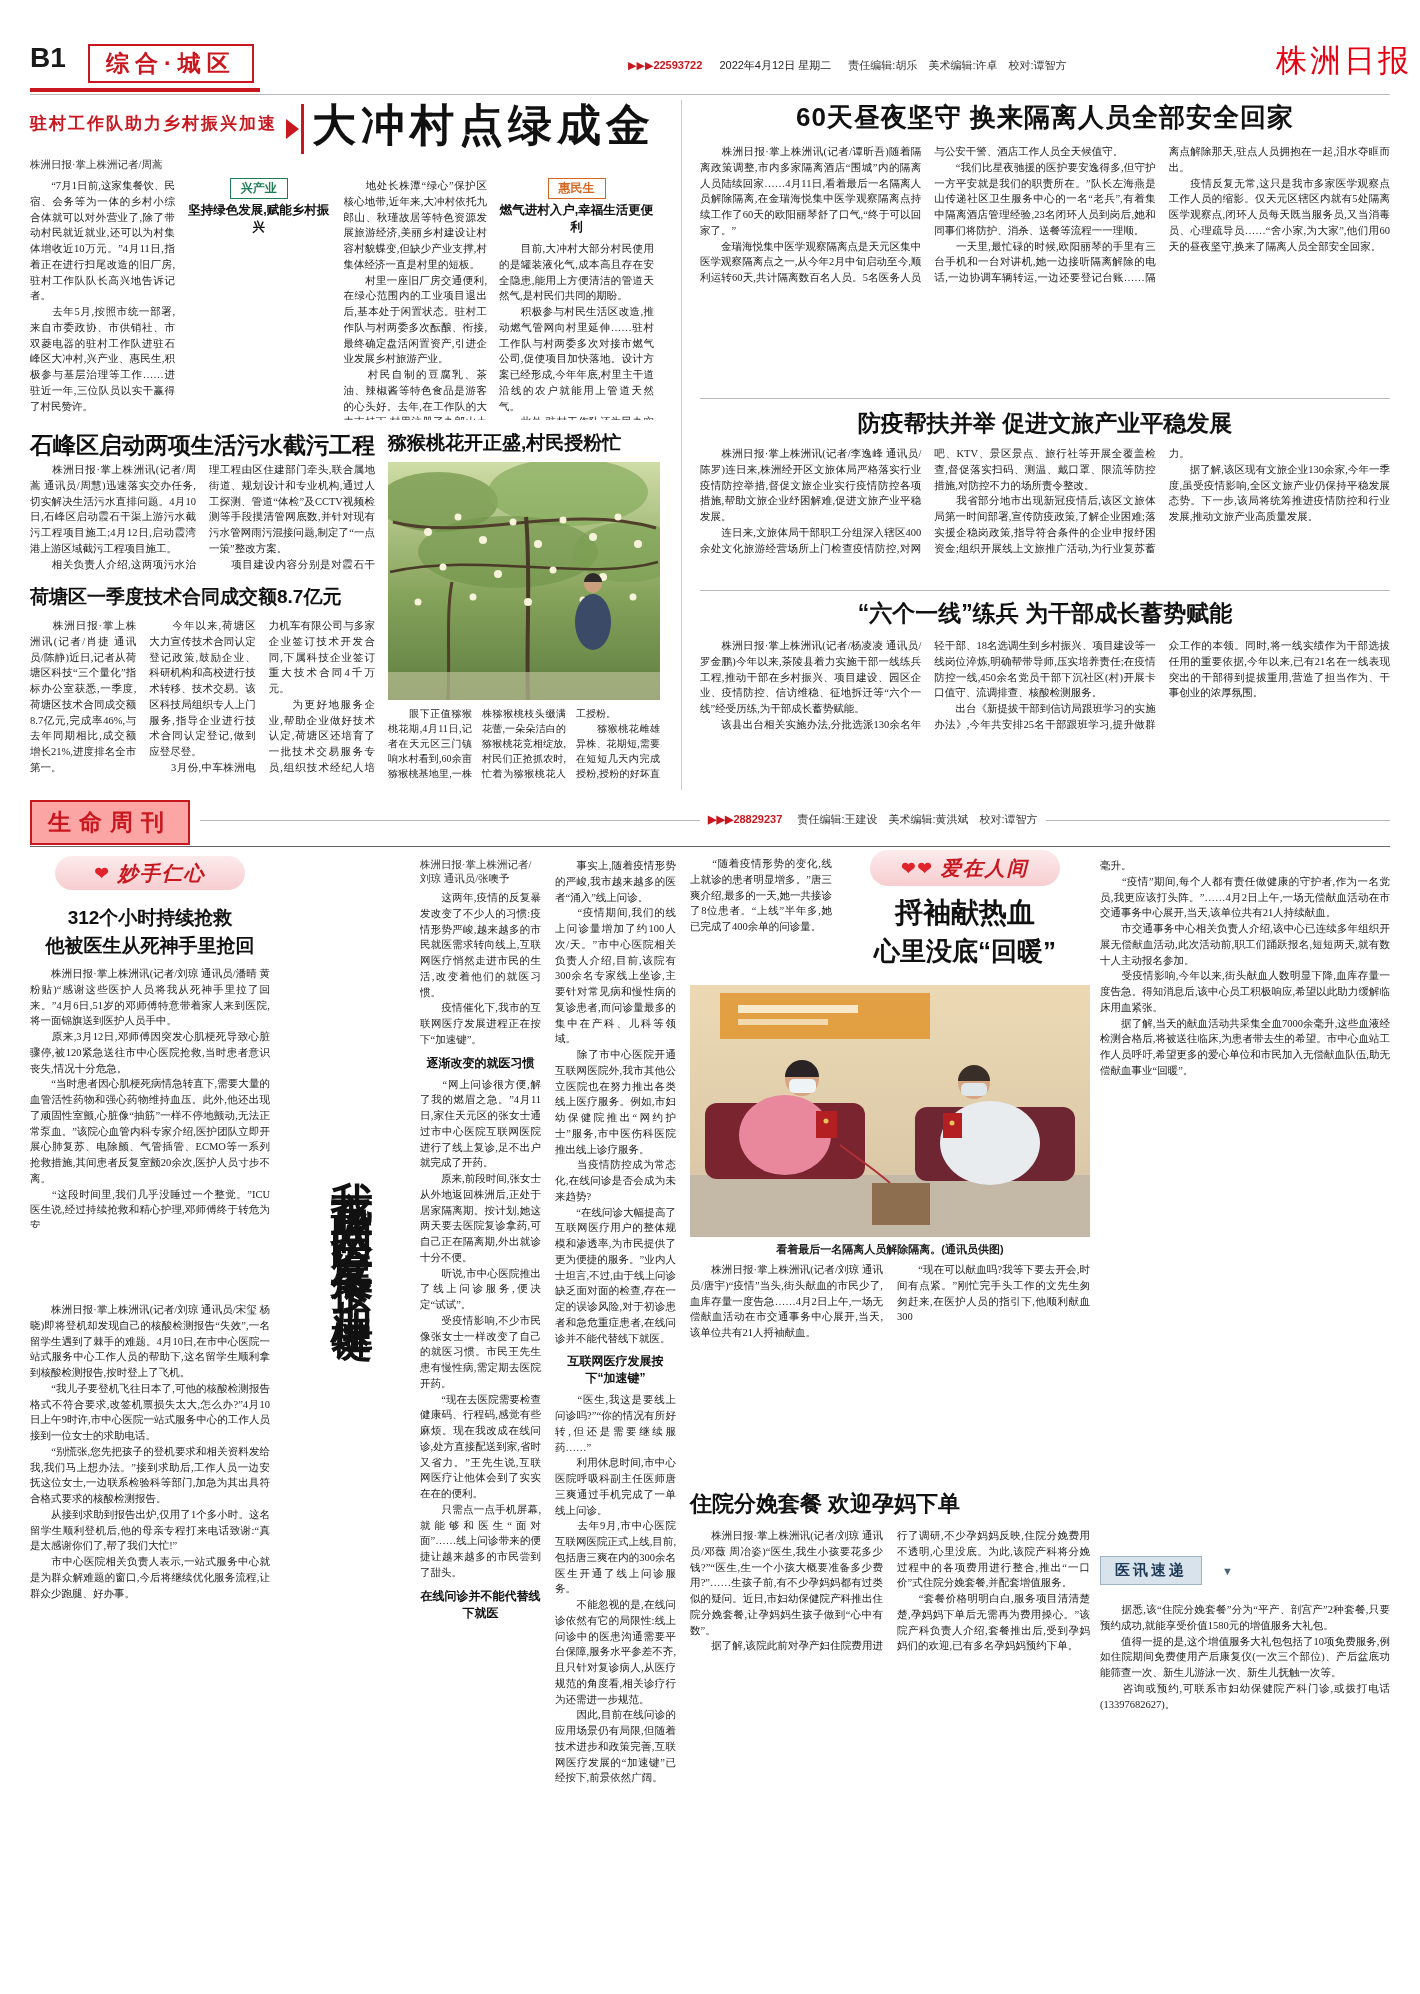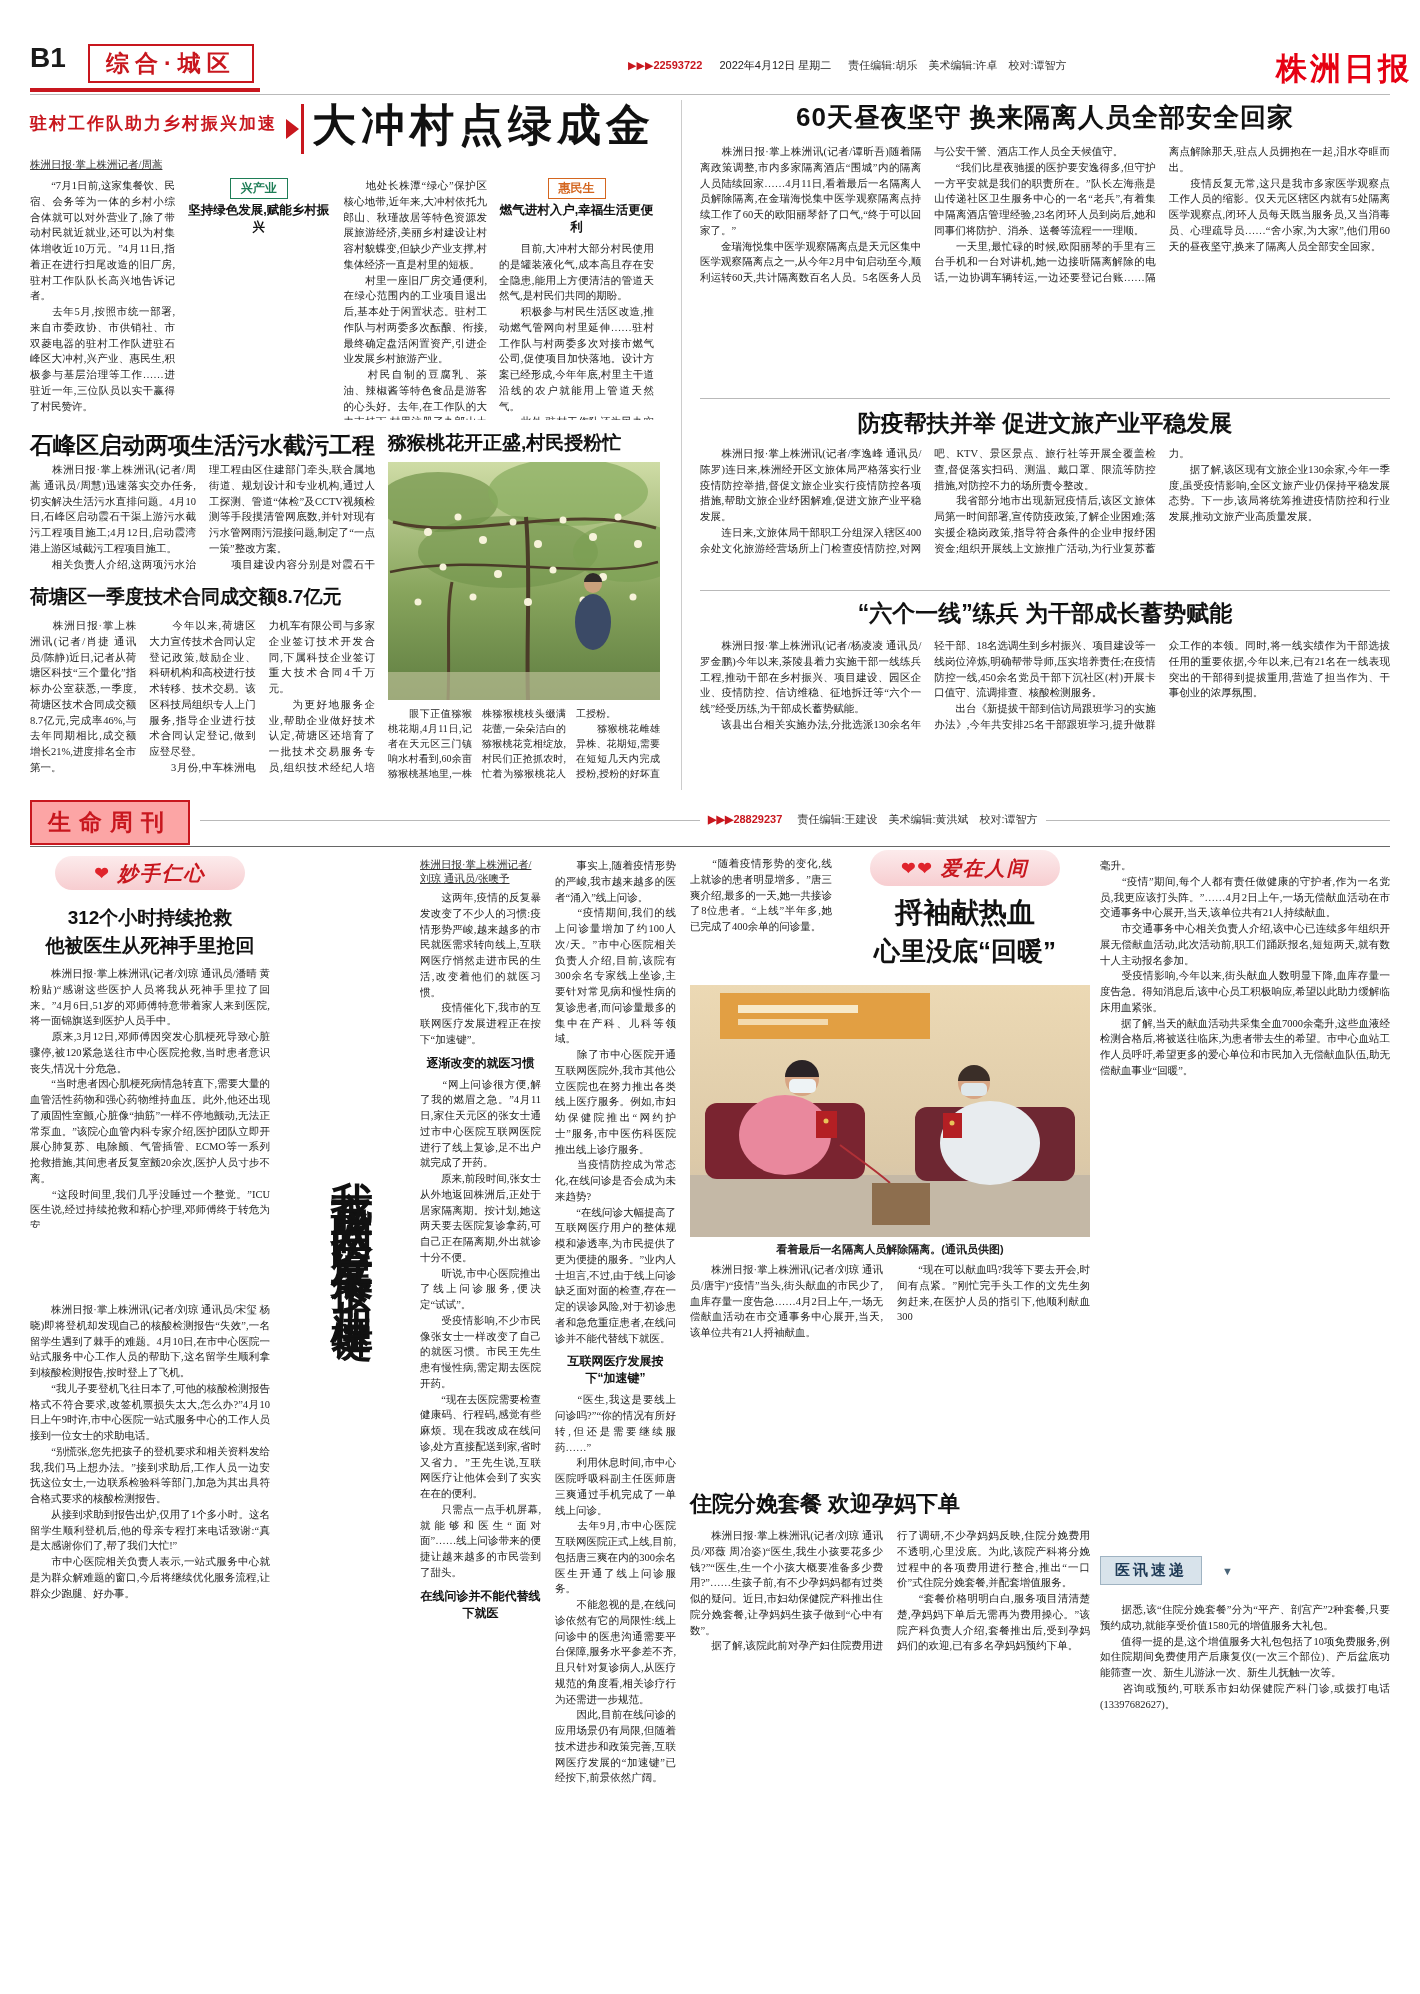--- a/index.html
+++ b/index.html
@@ -14,21 +14,21 @@
   .headline{font-family:"Liberation Sans","DejaVu Sans",sans-serif;font-weight:800;color:#111;}
   .center{text-align:center;}
   .hline{background:#b9b9b9;height:1px;}
   .vline{background:#cccccc;width:1px;}
   .tag{display:block;width:fit-content;margin:0 auto 3px auto;border:1px solid currentColor;
        padding:1px 10px;font-size:12px;font-weight:700;font-family:"Liberation Sans",sans-serif;}
   .tag-sub{font-size:12.5px;font-weight:700;text-align:center;margin-bottom:5px;
            font-family:"Liberation Sans",sans-serif;color:#111;white-space:normal;}
   .subhead{font-family:"Liberation Sans",sans-serif;font-weight:800;font-size:12px;text-align:center;
            margin:7px 0 5px 0;white-space:normal;color:#111;}
-  .byline{font-size:10.5px;color:#333;text-decoration:underline;}
+  .byline{font-size:10.5px;color:#333;}
   .badge{display:flex;align-items:center;justify-content:center;gap:7px;border-radius:18px;
          background:linear-gradient(#fcebec,#f7cdd0);color:#c8171e;font-style:italic;font-weight:800;
          font-size:20px;font-family:"Liberation Sans",sans-serif;letter-spacing:2px;}
   .heart{font-style:normal;font-size:17px;color:#e0242c;}
   .vtitle{writing-mode:vertical-rl;font-family:"Liberation Sans",sans-serif;font-weight:900;
           font-size:42px;letter-spacing:10px;color:#111;text-align:center;}
   .serialmeta{font-size:11px;background:#fff;padding:0 8px;font-family:"Liberation Sans",sans-serif;}
   .lw-box{border:2px solid #c8171e;color:#c8171e;font-size:23px;font-weight:800;letter-spacing:8px;
           padding:5px 16px;font-family:"Liberation Sans",sans-serif;background:#fca5a5;}
   .yixun{display:inline-flex;align-items:center;gap:6px;background:#d8e3eb;border:1px solid #9fb3c2;
@@ -47,21 +47,21 @@
   <div class="abs sans" style="left:30px;top:42px;font-size:28px;font-weight:800;color:#1a1a1a;">B1</div>
   <div class="abs sans" style="left:88px;top:44px;border:2px solid #c8171e;color:#c8171e;font-size:23px;font-weight:800;letter-spacing:6px;padding:2px 16px;">综合·城区</div>
   <div class="abs" style="left:30px;top:88px;width:230px;height:4px;background:#c8171e;"></div>
   <div class="abs hline" style="left:30px;top:94px;width:1360px;"></div>
 
   <div class="abs sans" style="left:628px;top:58px;font-size:11px;white-space:nowrap;">
     <span class="red" style="font-weight:700;">▶▶▶22593722</span>
     <span style="margin-left:14px;">2022年4月12日 星期二</span>
     <span style="margin-left:14px;color:#333;">责任编辑:胡乐　美术编辑:许卓　校对:谭智方</span>
   </div>
-  <div class="abs" style="left:1276px;top:48px;font-size:31px;font-weight:700;color:#e60012;letter-spacing:3px;font-family:'Liberation Serif',serif;">株洲日报</div>
+  <div class="abs" style="left:1276px;top:40px;font-size:31px;font-weight:400;color:#e60012;letter-spacing:3px;font-family:'Liberation Serif',serif;">株洲日报</div>
 
   <div class="abs sans red" style="left:30px;top:112px;font-size:17px;font-weight:700;letter-spacing:2px;">驻村工作队助力乡村振兴加速</div>
   <div class="abs" style="left:286px;top:104px;display:flex;align-items:center;">
     <span class="marker-tri"></span>
       <span class="marker-bar"></span>
   </div>
   <div class="abs headline" style="left:312px;top:96px;font-size:44px;font-weight:900;letter-spacing:5px;">大冲村点绿成金</div>
   <div class="abs byline" style="left:30px;top:158px;">株洲日报·掌上株洲记者/周蒿</div>
 
   <div class="abs" style="left:30px;top:178px;width:628px;height:242px;display:flex;gap:12px;">

